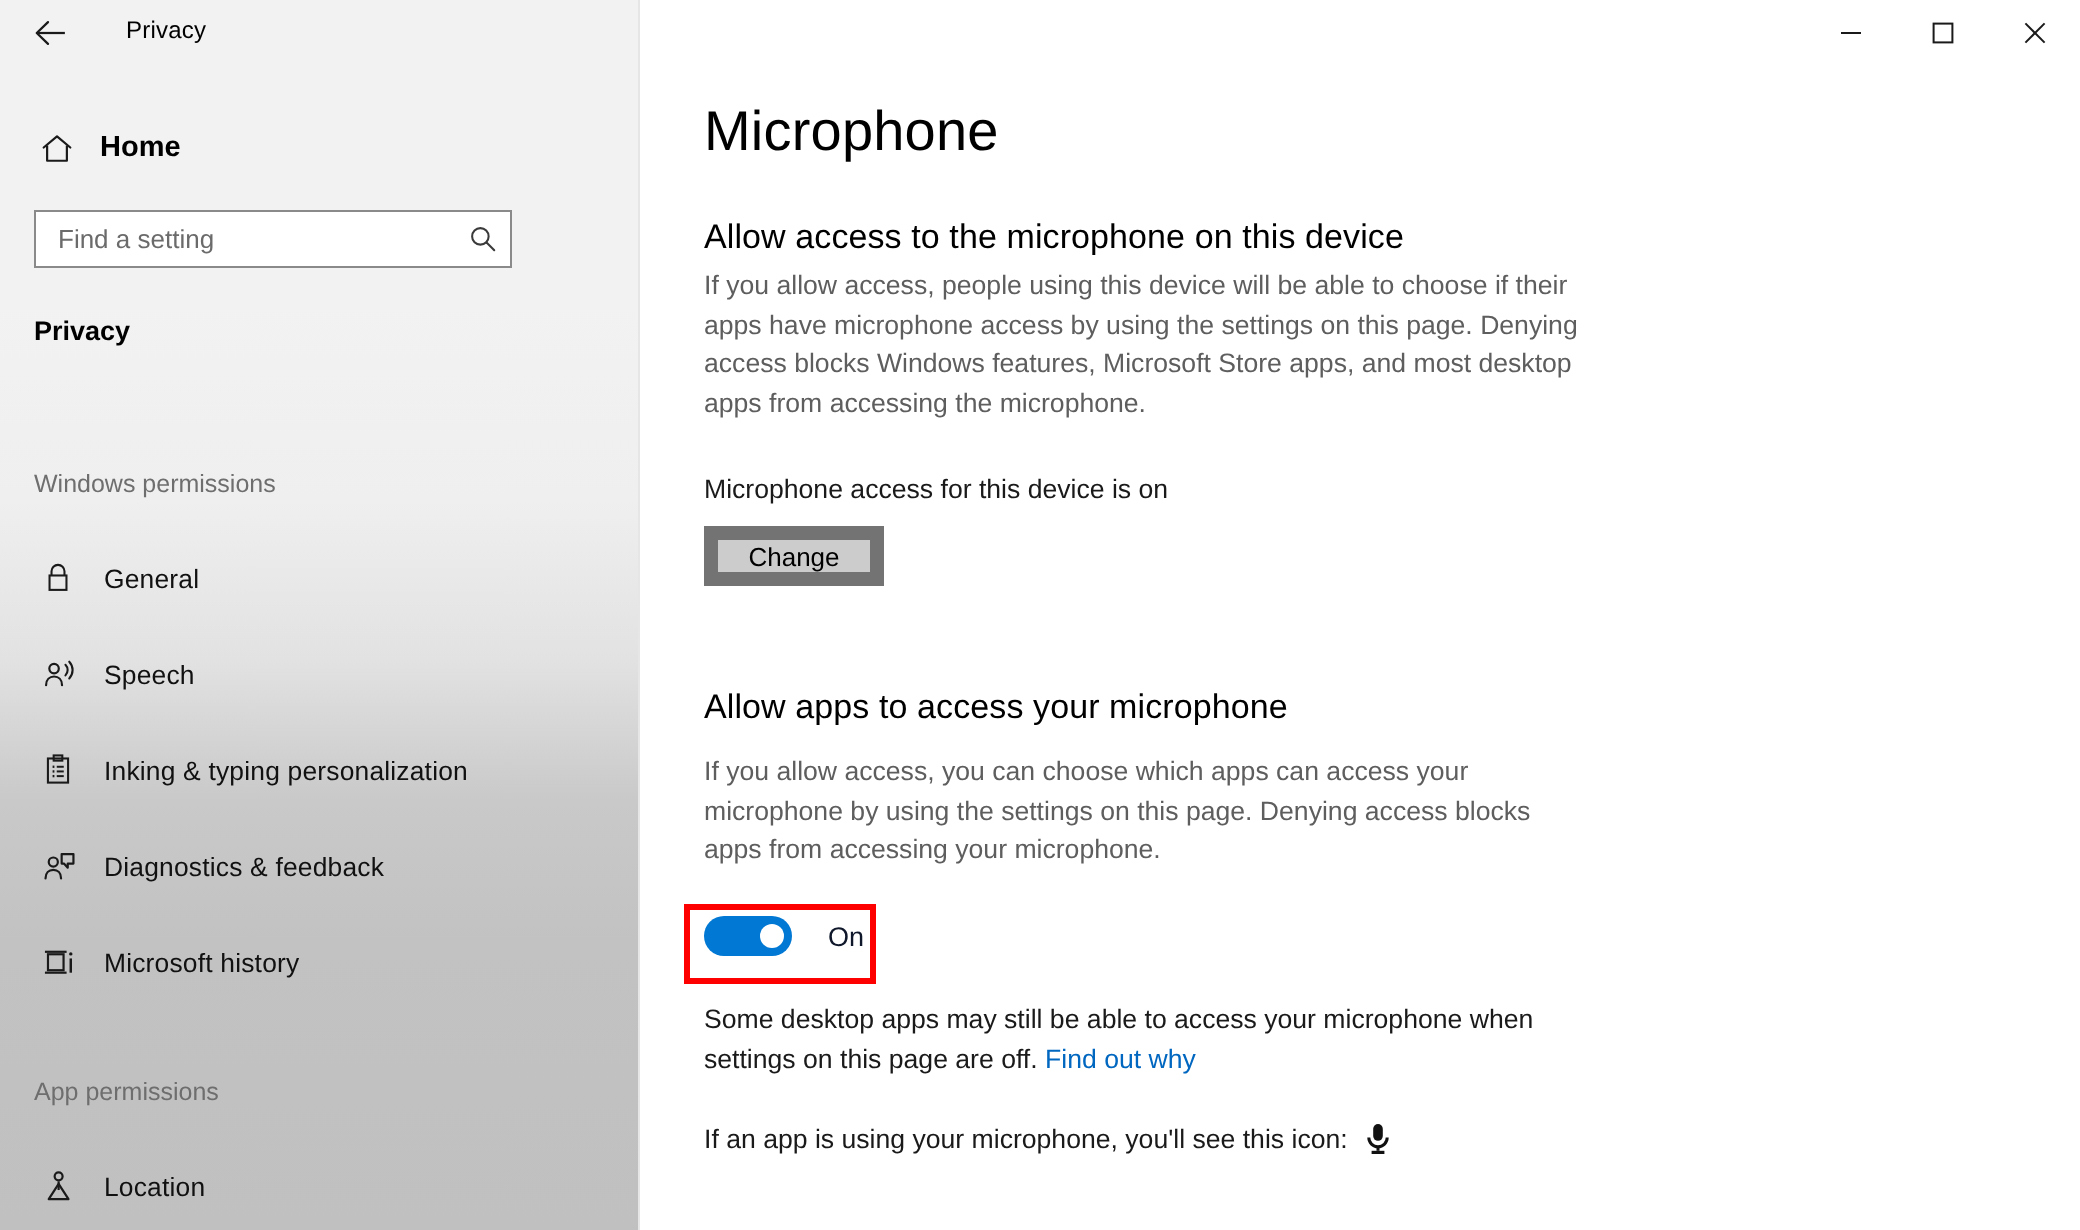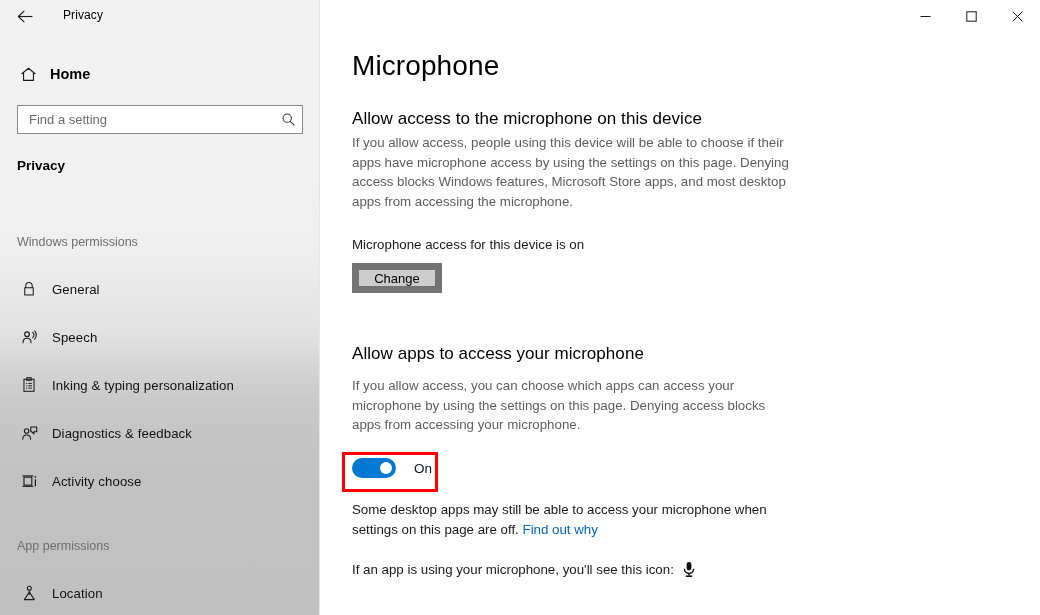--- a/index.html
+++ b/index.html
@@ -51,21 +51,21 @@
     position: absolute; left: 0; top: 58px;
     width: 316px; height: 32px;
     display: flex; align-items: center;
     cursor: pointer;
   }
   .home-row .ic { width: 40px; display: flex; justify-content: center; align-items: center; margin-left: 8px;}
   .home-row .lbl { font-size: 14.5px; color: #000; font-weight: 600; margin-left: 2px; }
 
   .searchbox {
     position: absolute; left: 17px; top: 105px;
-    width: 286px; height: 29px;
+    width: 239px; height: 29px;
     background: #fff; border: 1px solid #8a8a8a;
     display: flex; align-items: center;
   }
   .searchbox input {
     flex: 1; border: none; outline: none; background: transparent;
     font-family: "Liberation Sans", sans-serif;
     font-size: 13px; color: #1a1a1a; padding-left: 11px;
   }
   .searchbox input::placeholder { color: #6b6b6b; opacity: 1; }
   .searchbox .sicon { width: 28px; display: flex; align-items: center; justify-content: center; cursor: pointer; }
@@ -248,21 +248,21 @@
     <div class="nav-item" style="top:464px;">
       <span class="ic">
         <svg width="19" height="19" viewBox="0 0 20 20">
           <rect x="4.2" y="5.4" width="8.2" height="8.4" fill="none" stroke="#1a1a1a" stroke-width="1.15"></rect>
           <line x1="2.6" y1="4.1" x2="14" y2="4.1" stroke="#1a1a1a" stroke-width="1.15"></line>
           <line x1="2.6" y1="15.1" x2="14" y2="15.1" stroke="#1a1a1a" stroke-width="1.15"></line>
           <line x1="16.2" y1="7.6" x2="16.2" y2="15.1" stroke="#1a1a1a" stroke-width="1.3"></line>
           <circle cx="16.2" cy="5.2" r="0.9" fill="#1a1a1a"></circle>
         </svg>
       </span>
-      <span class="lbl">Activity choose</span>
+      <span class="lbl">Microsoft history</span>
     </div>
 
     <div class="group-label" style="top:539px;">App permissions</div>
 
     <div class="nav-item" style="top:576px;">
       <span class="ic">
         <svg width="19" height="19" viewBox="0 0 20 20">
           <circle cx="9.8" cy="4.4" r="2.1" fill="none" stroke="#1a1a1a" stroke-width="1.15"></circle>
           <path d="M9.8 7 V11.6" fill="none" stroke="#1a1a1a" stroke-width="1.15"></path>
           <path d="M4.6 16.4 L9.8 8.4 L15 16.4 Z" fill="none" stroke="#1a1a1a" stroke-width="1.15" stroke-linejoin="round"></path>

